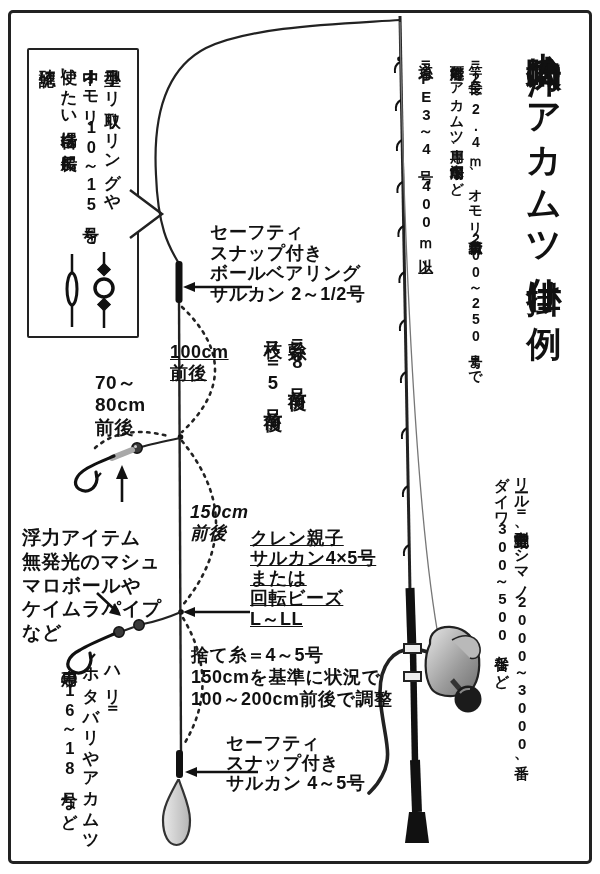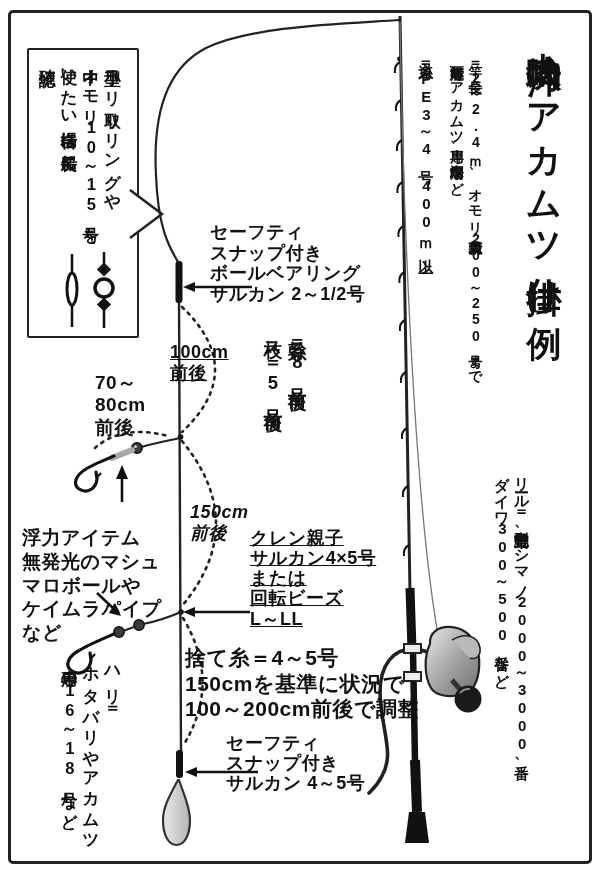--- a/index.html
+++ b/index.html
@@ -178,20 +178,20 @@
   <div class="lbl big" style="left:190px;top:502px;font-style:italic;">150cm
 前後</div>
   <div class="lbl big" style="left:250px;top:528px;line-height:1.12;text-decoration:underline;">クレン親子
 サルカン4×5号
 または
 回転ビーズ
 L～LL</div>
   <div class="lbl v" style="left:58px;top:656px;font-size:16.5px;">ハリ＝
 ホタバリやアカムツ
 専用の16～18号など</div>
-  <div class="lbl" style="left:185px;top:645px;font-size:21px;line-height:1.22;">捨て糸＝4～5号
+  <div class="lbl" style="left:191px;top:645px;font-size:18px;line-height:1.22;">捨て糸＝4～5号
 150cmを基準に状況で
 100～200cm前後で調整</div>
   <div class="lbl big" style="left:226px;top:733px;line-height:1.12;">セーフティ
 スナップ付き
 サルカン 4～5号</div>
 
 </div>
 
 </body></html>

